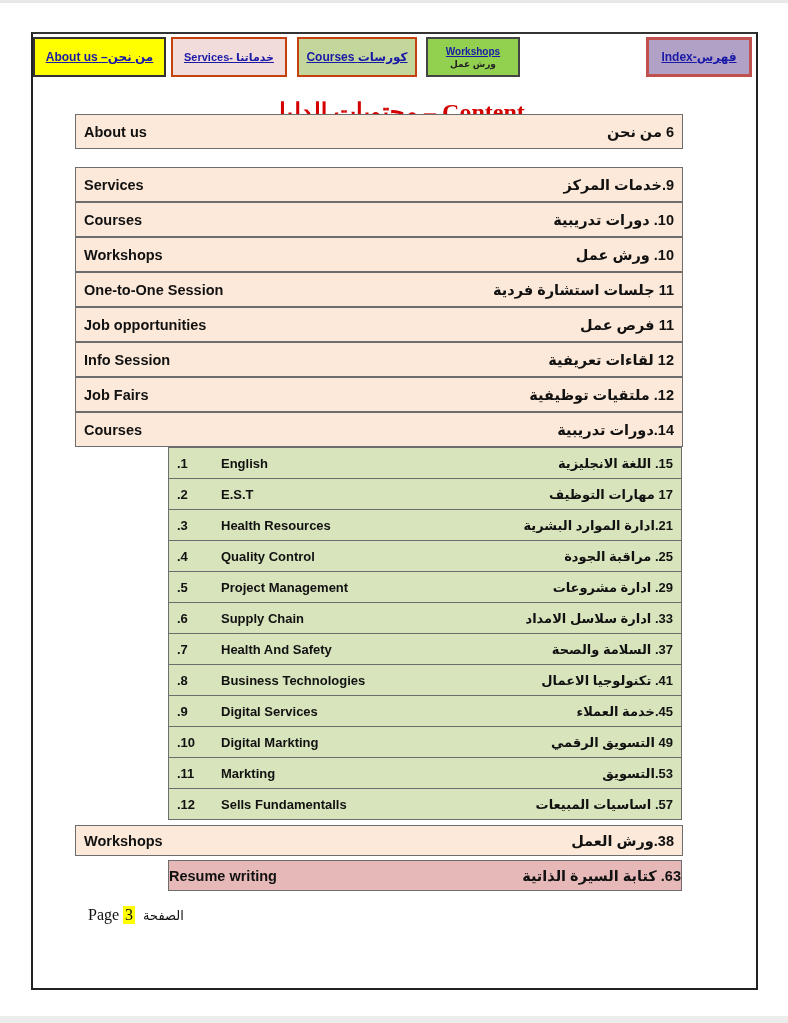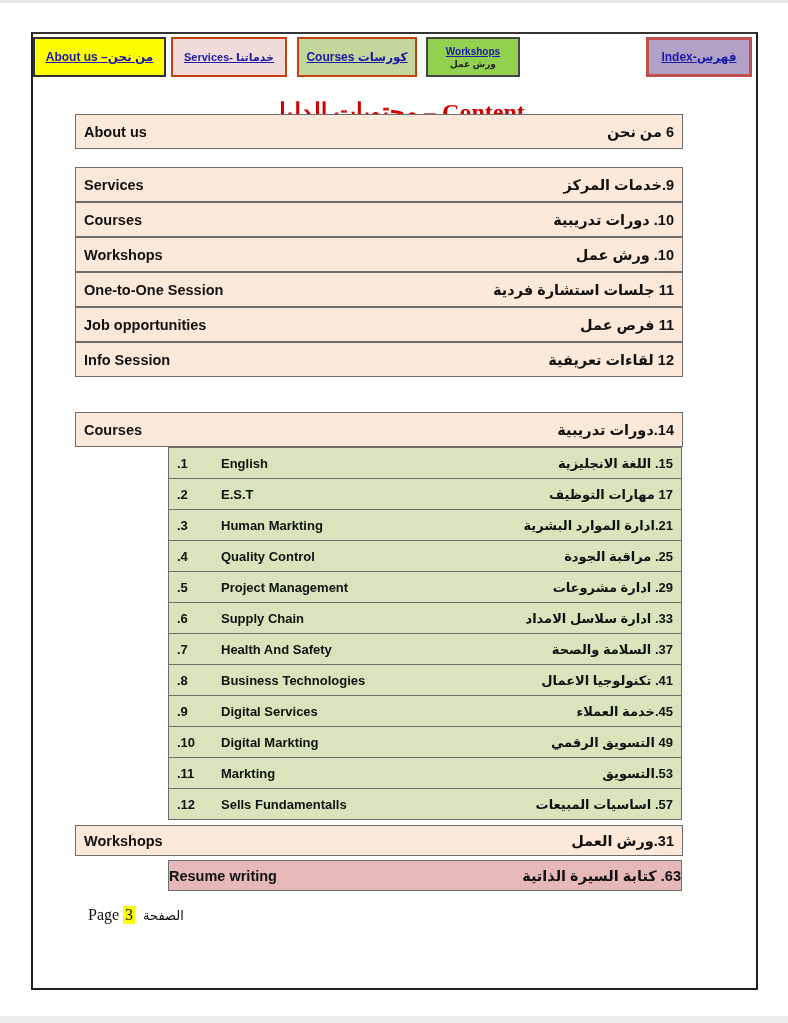--- a/index.html
+++ b/index.html
@@ -94,20 +94,24 @@
     <span class="ar">11  جلسات استشارة فردية</span>
   </div>
   <div class="row main" style="top:273px;">
     <span class="en">Job opportunities</span>
     <span class="ar">11  فرص عمل</span>
   </div>
   <div class="row main" style="top:308px;">
     <span class="en">Info Session</span>
     <span class="ar">12  لقاءات تعريفية</span>
   </div>
+  <div class="row main" style="top:343px;">
+    <span class="en">Job Fairs</span>
+    <span class="ar">12. ملتقيات توظيفية</span>
+  </div>
   <div class="row main" style="top:378px;">
     <span class="en">Courses</span>
     <span class="ar">14.دورات تدريبية</span>
   </div>
 
   <div class="row sub" style="top:413px;">
     <div class="left">
         <span class="num">.1</span>
         <span class="en">English</span>
       </div>
@@ -116,21 +120,21 @@
   <div class="row sub" style="top:444px;">
     <div class="left">
         <span class="num">.2</span>
         <span class="en">E.S.T</span>
       </div>
     <span class="ar">17 مهارات التوظيف</span>
   </div>
   <div class="row sub" style="top:475px;">
     <div class="left">
         <span class="num">.3</span>
-        <span class="en">Human Markting</span>
+        <span class="en">Health Resources</span>
       </div>
     <span class="ar">21.ادارة الموارد البشرية</span>
   </div>
   <div class="row sub" style="top:506px;">
     <div class="left">
         <span class="num">.4</span>
         <span class="en">Quality Control</span>
       </div>
     <span class="ar">25. مراقبة الجودة</span>
   </div>
@@ -186,21 +190,21 @@
   <div class="row sub" style="top:754px;">
     <div class="left">
         <span class="num">.12</span>
         <span class="en">Sells Fundamentalls</span>
       </div>
     <span class="ar">57. اساسيات المبيعات</span>
   </div>
 
   <div class="row main" style="top:791px;height:31px;">
     <span class="en">Workshops</span>
-    <span class="ar">31.ورش العمل</span>
+    <span class="ar">38.ورش العمل</span>
   </div>
   <div class="row resume" style="top:826px;">
     <span class="en">Resume writing</span>
     <span class="ar">63. كتابة السيرة الذاتية</span>
   </div>
 
   <div class="footer">
     <span>Page</span>
     <span class="pnum">3</span>
     <span class="ar">الصفحة</span>

